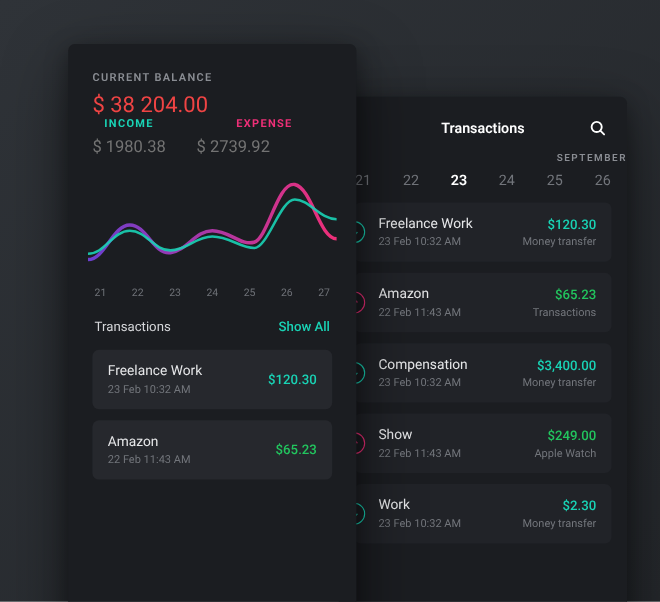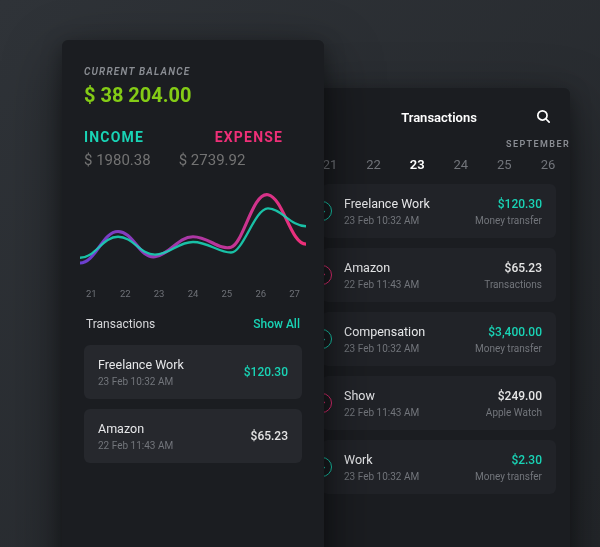--- a/index.html
+++ b/index.html
@@ -15,42 +15,42 @@
     box-shadow: 0 20px 60px rgba(0,0,0,.45), 0 6px 20px rgba(0,0,0,.35);
     overflow: hidden;
     color: #e6e7e9;
   }
   .phone-a { left: 62px; top: 40px; width: 262px; height: 560px; z-index: 2; }
   .phone-b { left: 308px; top: 88px; width: 262px; height: 560px; z-index: 1; }
 
   
   .pa-pad { padding: 26px 22px 0 22px; }
   .pa-title { font-size: 27px; font-weight: 600; color: #fff; margin-bottom: 28px; }
-  .pa-sub { font-size: 10px; letter-spacing: 1.2px; font-weight: 600; color: #8a8d93; margin-bottom: 6px; font-style: italic; }
-  .pa-balance { font-size: 20px; font-weight: 700; color: #84cc16; margin-bottom: 22px; }
+  .pa-sub { font-size: 10px; letter-spacing: 1.2px; font-weight: 600; color: #8a8d93; margin-bottom: 6px; }
+  .pa-balance { font-size: 20px; font-weight: 400; color: #ef4444; }
   .pa-row { display: flex; gap: 28px; margin-bottom: 10px; }
-  .stat-lbl { font-size: 14px; letter-spacing: 1.2px; font-weight: 700; margin-bottom: 6px; }
+  .stat-lbl { font-size: 10px; letter-spacing: 1.2px; font-weight: 700; margin-bottom: 6px; text-align: center; }
   .stat-lbl.inc { color: #19d3b5; }
   .stat-lbl.exp { color: #ef2f78; margin-left: 36px; }
   .stat-val { font-size: 15px; color: #737373; }
   .chart-wrap { position: relative; height: 105px; margin: 0 -4px; }
   .chart-wrap svg { width: 100%; height: 100%; display: block; }
   .axis { display: flex; justify-content: space-between; font-size: 9.5px; color: #6e7177; padding: 4px 2px 0 2px; margin-bottom: 18px; }
   .trhdr { display: flex; justify-content: space-between; align-items: center; margin-bottom: 14px; padding: 0 2px; }
   .trhdr-label { font-size: 12px; color: #d6d7da; }
   .trhdr-link { font-size: 12px; color: #19d3b5; font-weight: 500; }
   .tcard {
     background: #26282d; border-radius: 6px; padding: 12px 14px;
     display: flex; justify-content: space-between; align-items: center;
     margin-bottom: 10px;
   }
   .tcard .ttitle { font-size: 12.5px; color: #e6e7e9; margin-bottom: 4px; }
   .tcard .tdate { font-size: 10px; color: #72757b; }
   .tamt { font-size: 12px; font-weight: 500; }
-  .pos { color: #19d3b5; } .neg { color: #e5e5e5; }
+  .pos { color: #19d3b5; } .neg { color: #22c55e; }
 
   
   .pb-hdr { display: flex; align-items: center; justify-content: center; position: relative; padding: 22px 18px 14px 18px; }
   .pb-title { font-size: 13px; font-weight: 600; color: #fff; }
   .pb-search { position: absolute; right: 18px; top: 20px; color: #fff; }
   .month-row { text-align: right; font-size: 9px; letter-spacing: 1.4px; color: #8a8d93; font-weight: 600; margin-bottom: 8px; }
   .date-row { display: flex; justify-content: space-between; padding: 0 8px 12px 8px; font-size: 13px; color: #72757b; }
   .date-row span { width: 28px; text-align: center; }
   .date-row .sel { color: #fff; font-weight: 600; }
   .pb-list { padding: 0 14px; }

